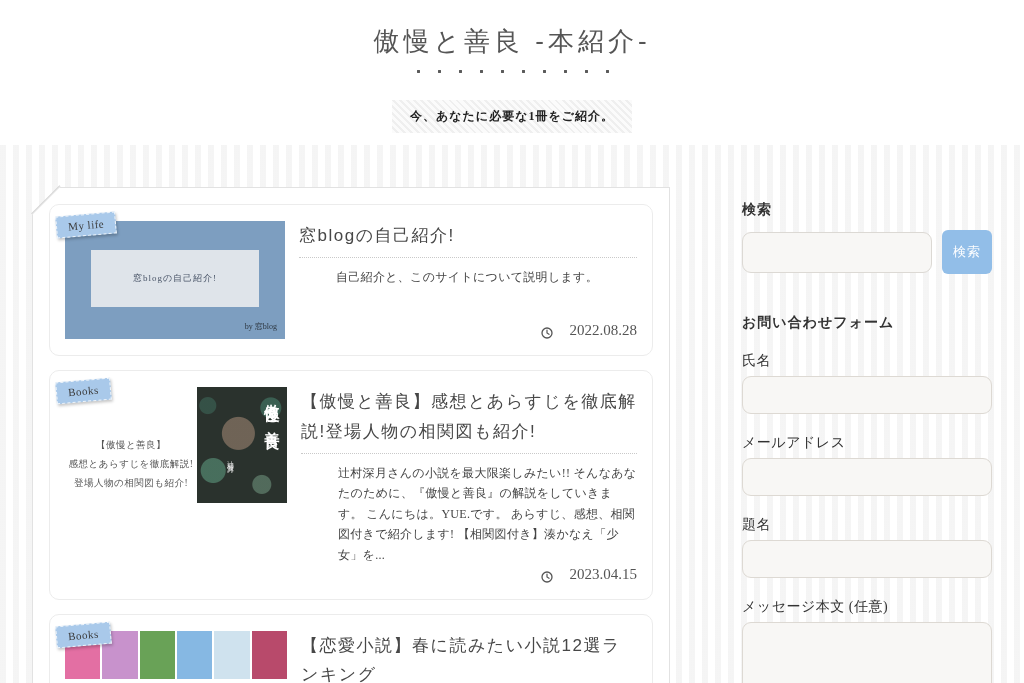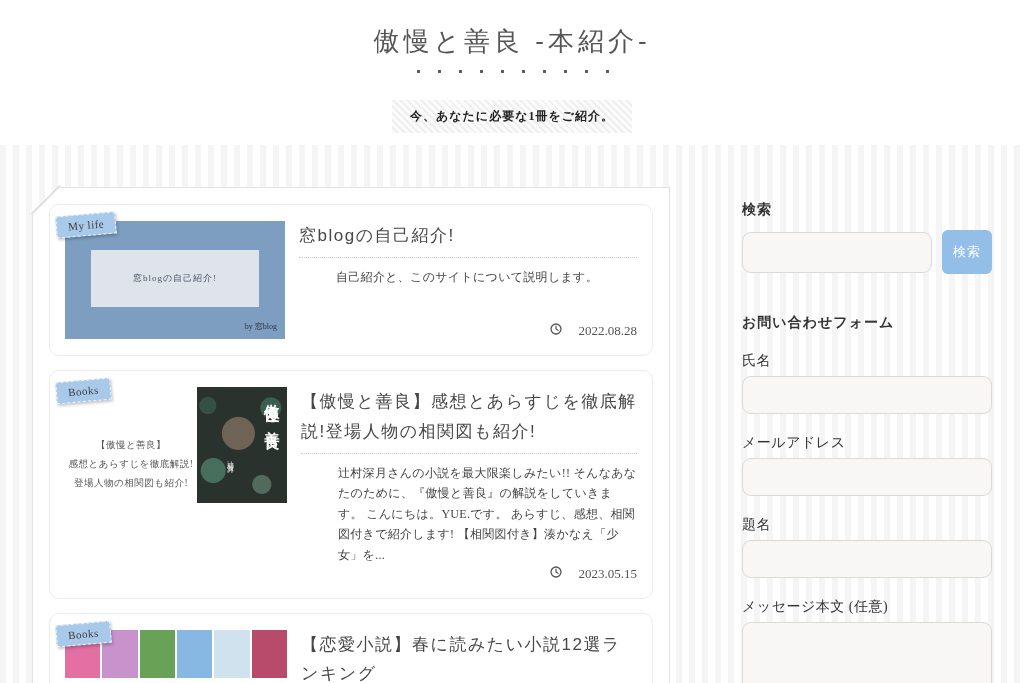--- a/index.html
+++ b/index.html
@@ -70,22 +70,22 @@
   .post-title {
     font-family: "Liberation Sans", "DejaVu Sans", sans-serif;
     font-size: 17px; font-weight: 400; color: #474747;
     letter-spacing: 1.5px; line-height: 1.75;
     border-bottom: 1px dotted #c9c9c9; padding-bottom: 6px; margin-bottom: 9px;
     cursor: pointer;
   }
   .excerpt { font-size: 12px; color: #444; line-height: 1.72; letter-spacing: 0.3px; margin-left: 37px; }
   .date-row {
     margin-top: auto; align-self: flex-end;
-    display: flex; align-items: flex-start; gap: 17px;
-    font-size: 13px; color: #555;
+    display: flex; align-items: flex-end; gap: 17px;
+    font-size: 15px; color: #555;
   }
   .clock { width: 12px; height: 12px; display: block; }
 
   
   .thumb-intro { width: 220px; height: 118px; background: #7d9ec0; }
   .thumb-intro .inner-box {
     position: absolute; left: 26px; top: 29px; width: 168px; height: 57px;
     background: #dfe4ea; display: flex; align-items: center; justify-content: center;
     font-size: 9px; color: #4a5568; letter-spacing: 1px;
   }
@@ -202,21 +202,21 @@
             </div>
           </div>
           <div class="post-body">
             <h2 class="post-title">【傲慢と善良】感想とあらすじを徹底解説!登場人物の相関図も紹介!</h2>
             <p class="excerpt">辻村深月さんの小説を最大限楽しみたい!! そんなあなたのために、『傲慢と善良』の解説をしていきます。 こんにちは。YUE.です。 あらすじ、感想、相関図付きで紹介します! 【相関図付き】湊かなえ「少女」を...</p>
             <div class="date-row">
               <svg class="clock" viewBox="0 0 12 12">
                 <circle cx="6" cy="6" r="5" fill="none" stroke="#555" stroke-width="1.3"></circle>
                 <path d="M6 3.2 V6 L8 7.3" fill="none" stroke="#555" stroke-width="1.2" stroke-linecap="round"></path>
               </svg>
-              <span>2023.05.15</span>
+              <span>2023.04.15</span>
             </div>
           </div>
         </article>
 
         <article class="post-card">
           <div class="thumb thumb-grid">
             <span class="tag">Books</span>
             <div class="cover-row">
                 <div class="cover-tile" style="background: rgb(227, 111, 163);"></div>
                 <div class="cover-tile" style="background: rgb(200, 146, 204);"></div>

